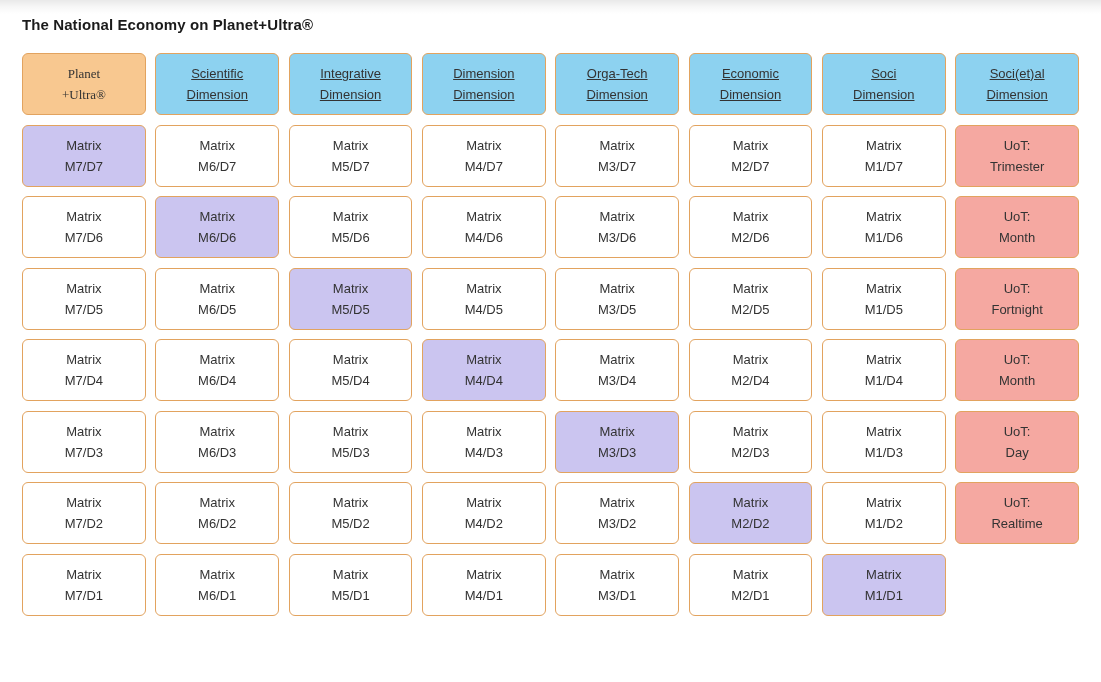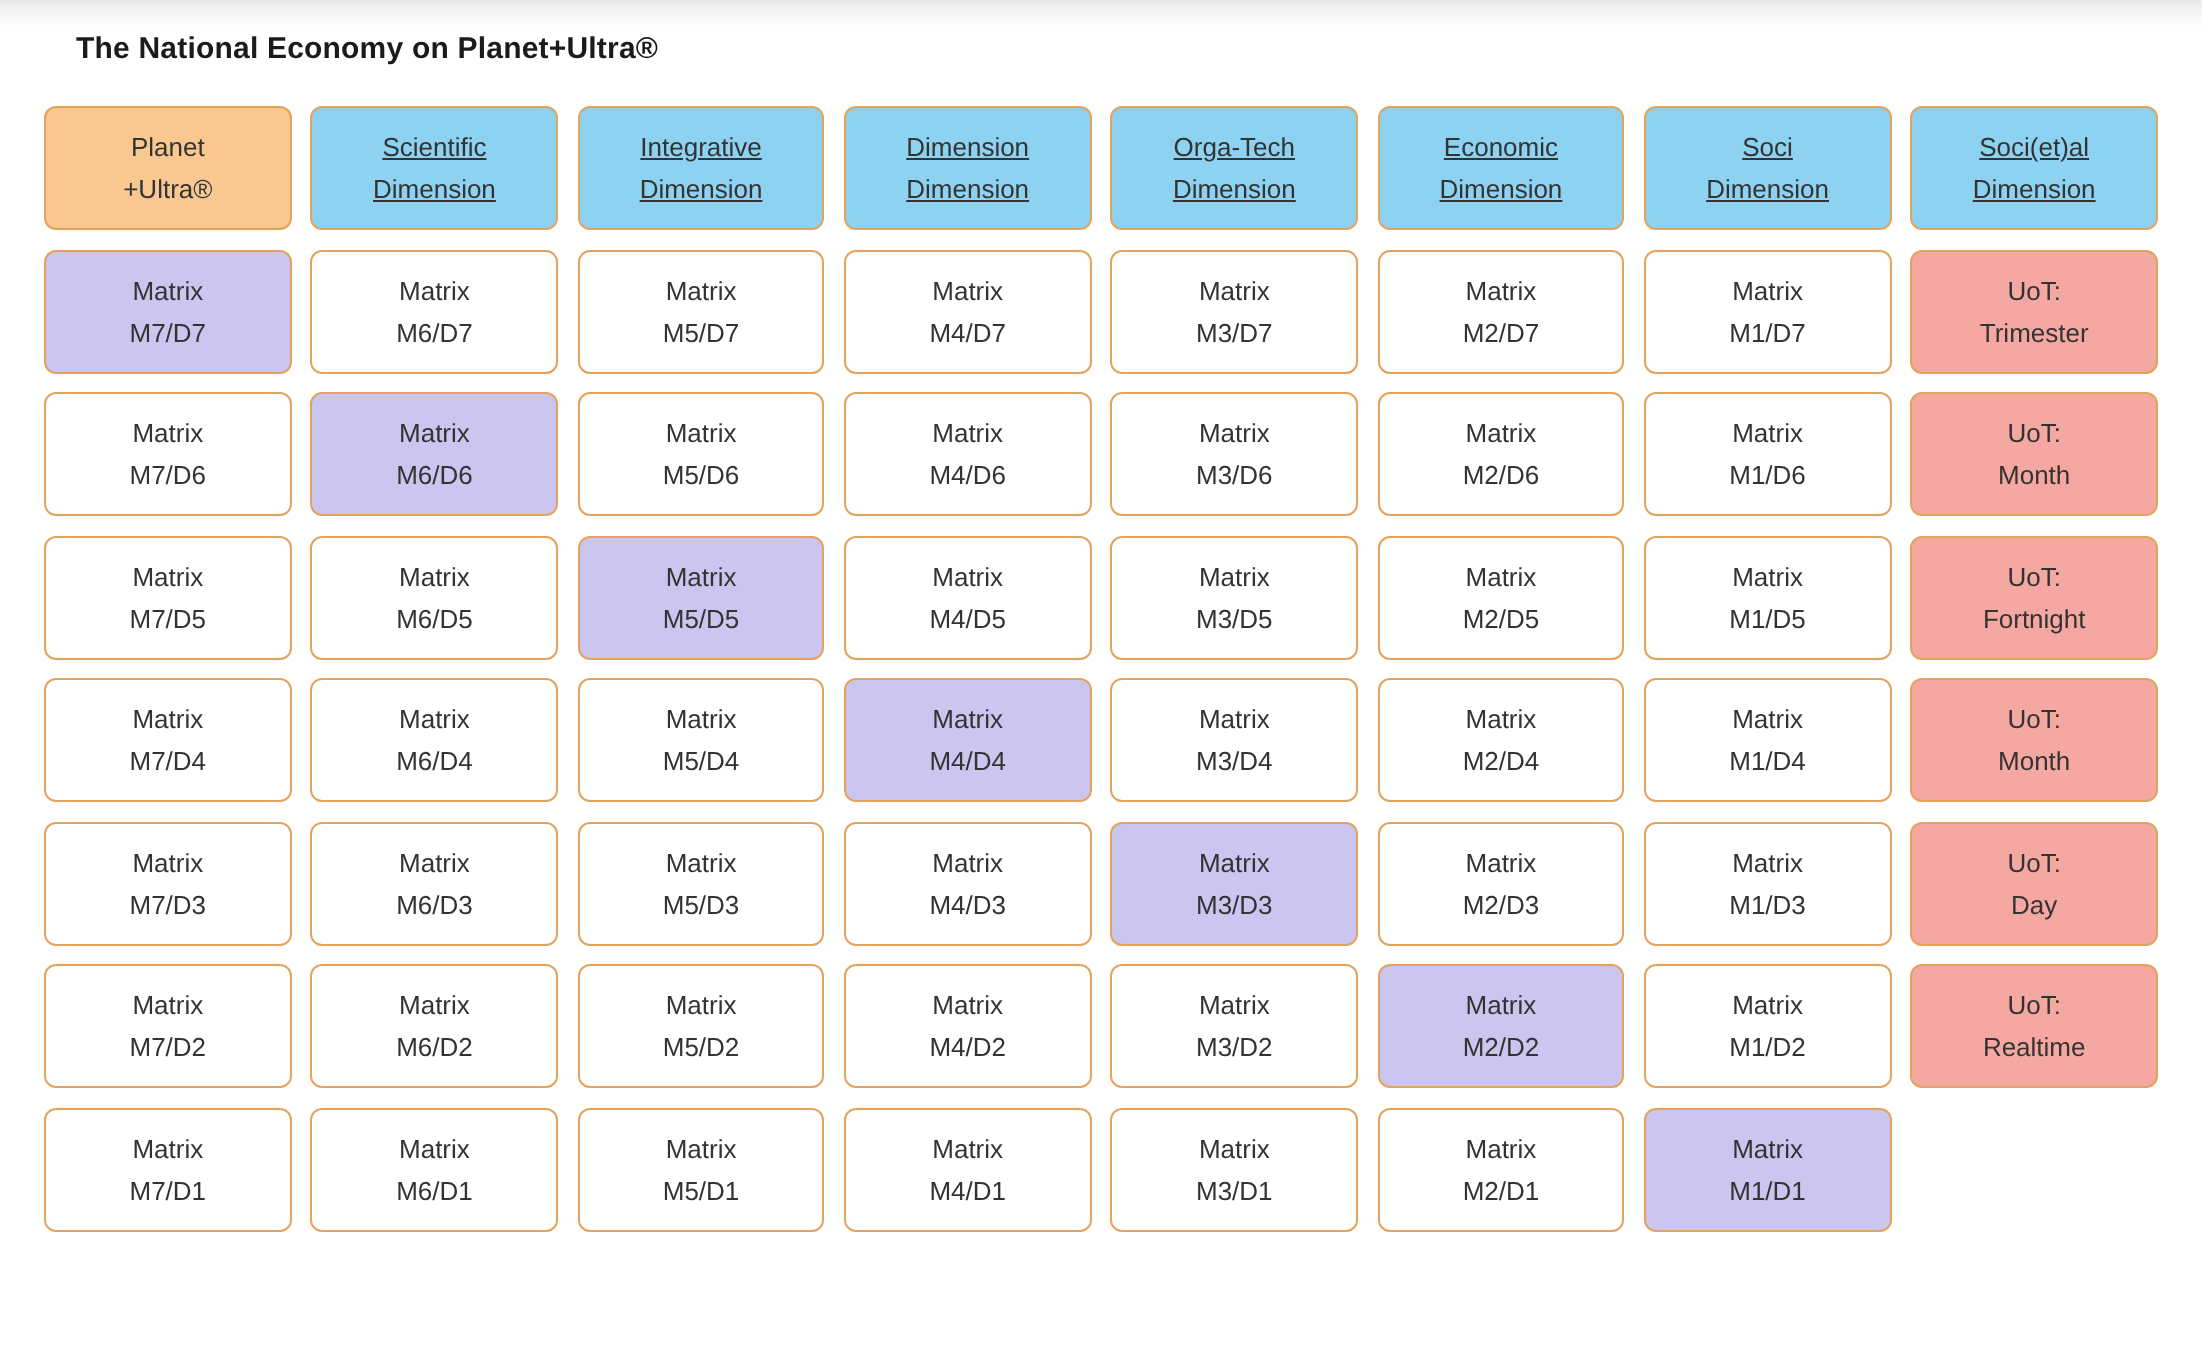--- a/index.html
+++ b/index.html
@@ -19,21 +19,20 @@
     height: 14px;
     background: linear-gradient(to bottom, #e9e9e9 0, #f7f7f7 7px, #ffffff 14px);
     pointer-events: none;
   }
   .page { padding: 16px 22px 0 22px; position: relative; }
   .title {
     font-size: 15px;
     font-weight: bold;
     color: var(--title-text, #1b1b1b);
     letter-spacing: 0.1px;
-    margin-left: 16px;
   }
   .subtitle {
     margin-top: 14px;
     font-size: 13px;
     color: var(--body-text, #3c3c3c);
   }
   .grid {
     margin-top: 20px;
     width: 1057px;
     display: grid;
@@ -49,21 +48,21 @@
     flex-direction: column;
     align-items: center;
     justify-content: center;
     text-align: center;
     font-size: 13px;
     line-height: 21px;
     color: var(--cell-text, #333333);
     background: var(--cell-bg, #ffffff);
     cursor: pointer;
   }
-  .box.corner { background: var(--corner-bg, #f8c890); }
+  .box.corner { background: var(--corner-bg, #f8c890); font-family: Liberation Serif, serif; }
   .box.dim    { background: var(--dimension-bg, #8dd2f0); text-decoration: underline; }
   .box.uot    { background: var(--uot-bg, #f5a8a1); }
   .box.hl     { background: var(--highlight-bg, #cbc5f0); }
   .footnote {
     margin-top: 13px;
     font-size: 13px;
     color: var(--body-text, #3c3c3c);
   }
 </style>
 </head>

